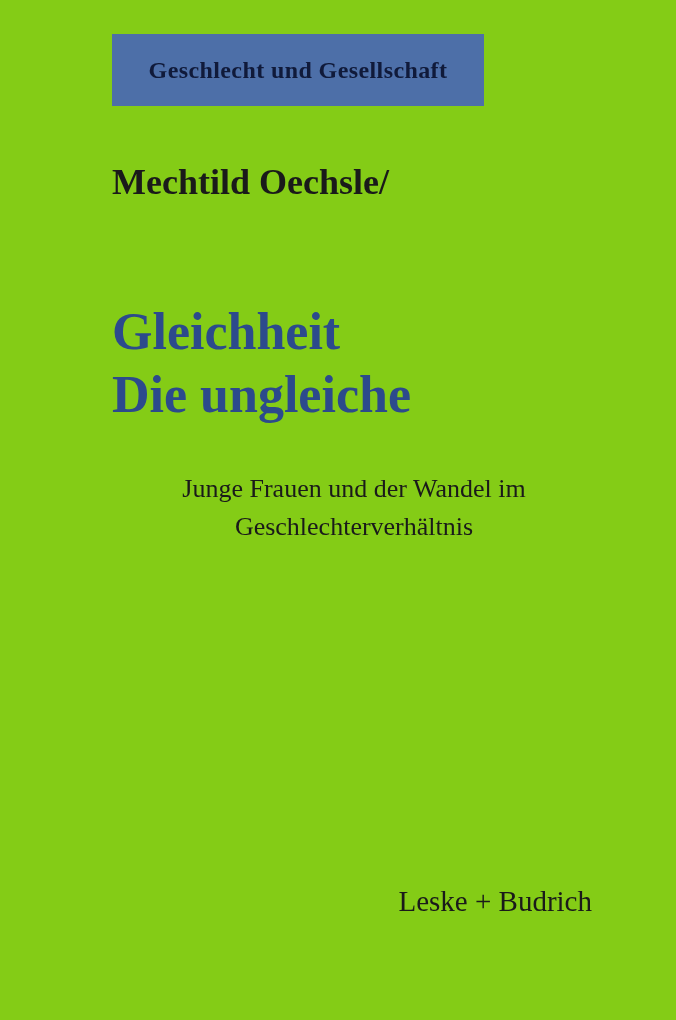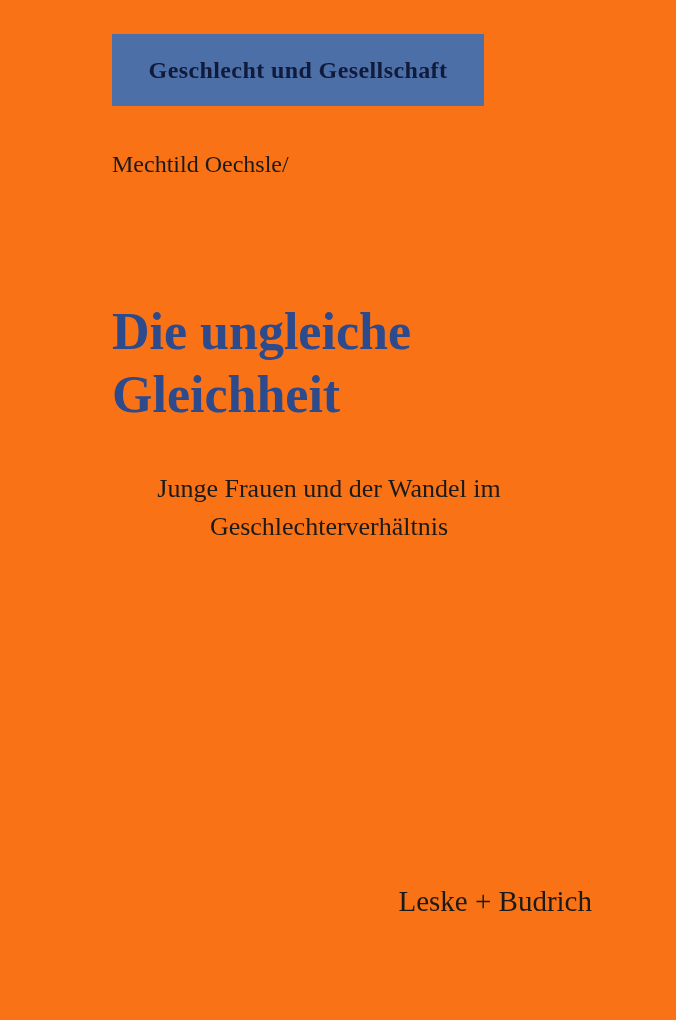--- a/index.html
+++ b/index.html
@@ -10,21 +10,21 @@
   body {
     width: 676px;
     height: 1020px;
     font-family: "Liberation Serif", serif;
     overflow: hidden;
   }
   .cover {
     position: relative;
     width: 676px;
     height: 1020px;
-    background: #f97316;
+    background: #84cc16;
     box-sizing: border-box;
   }
   
   .series-banner {
     position: absolute;
     left: 112px;
     top: 34px;
     width: 372px;
     height: 72px;
     background: #4d6fa8;
@@ -37,26 +37,27 @@
     font-weight: bold;
     font-size: 24px;
     color: #101a3a;
     letter-spacing: 0.4px;
     white-space: nowrap;
   }
   
   .editors {
     position: absolute;
     left: 112px;
-    top: 148px;
+    top: 158px;
     width: 470px;
-    font-size: 24px;
+    font-size: 36px;
     color: #1a1a1a;
     line-height: 1.38;
     font-family: "Liberation Serif", serif;
+    font-weight: bold;
   }
   .editors div {
     white-space: nowrap;
   }
   
   .main-title {
     position: absolute;
     left: 112px;
     top: 300px;
     width: 470px;
@@ -65,21 +66,21 @@
     font-size: 52px;
     line-height: 1.22;
     color: #2c4a8c;
   }
   .main-title div {
     white-space: nowrap;
   }
   
   .subtitle {
     position: absolute;
-    left: 79px;
+    left: 104px;
     top: 470px;
     width: 500px;
     text-align: center;
     font-size: 26px;
     line-height: 1.45;
     color: #1a1a1a;
     font-family: "Liberation Serif", serif;
   }
   .subtitle div {
     white-space: nowrap;
@@ -104,22 +105,22 @@
 
   <div class="series-banner">
     <span class="series-banner-text">Geschlecht und Gesellschaft</span>
   </div>
 
   <div class="editors">
     <div>Mechtild Oechsle/</div>
   </div>
 
   <div class="main-title">
+    <div>Gleichheit</div>
     <div>Die ungleiche</div>
-    <div>Gleichheit</div>
   </div>
 
   <div class="subtitle">
     <div>Junge Frauen und der Wandel im</div>
     <div>Geschlechterverhältnis</div>
   </div>
 
   <div class="publisher">Leske + Budrich</div>
 
 </div>

